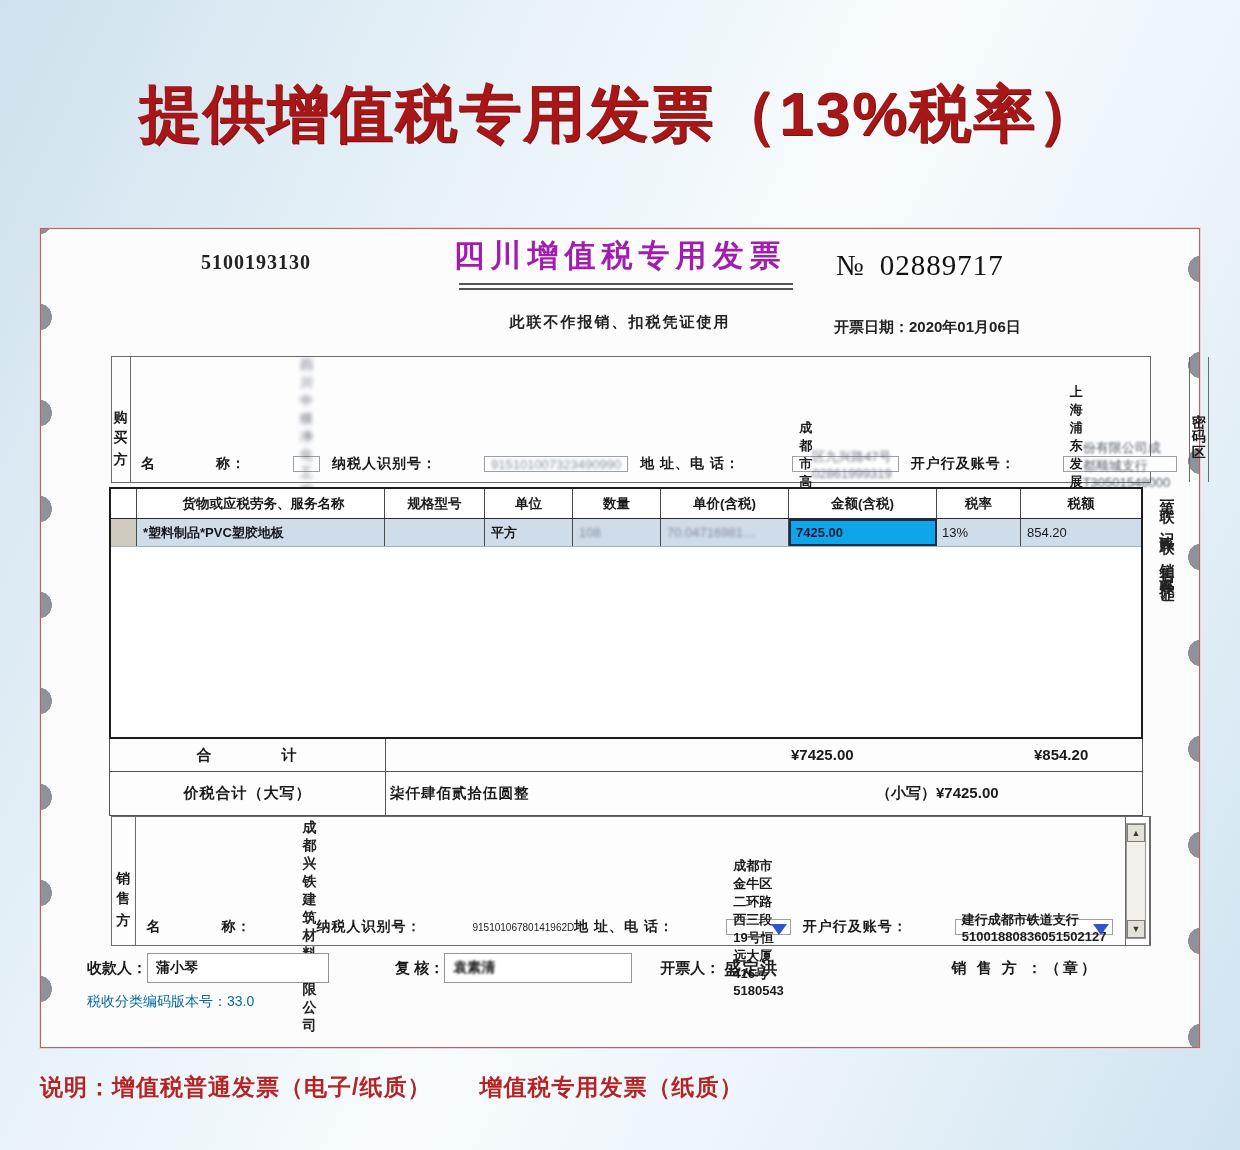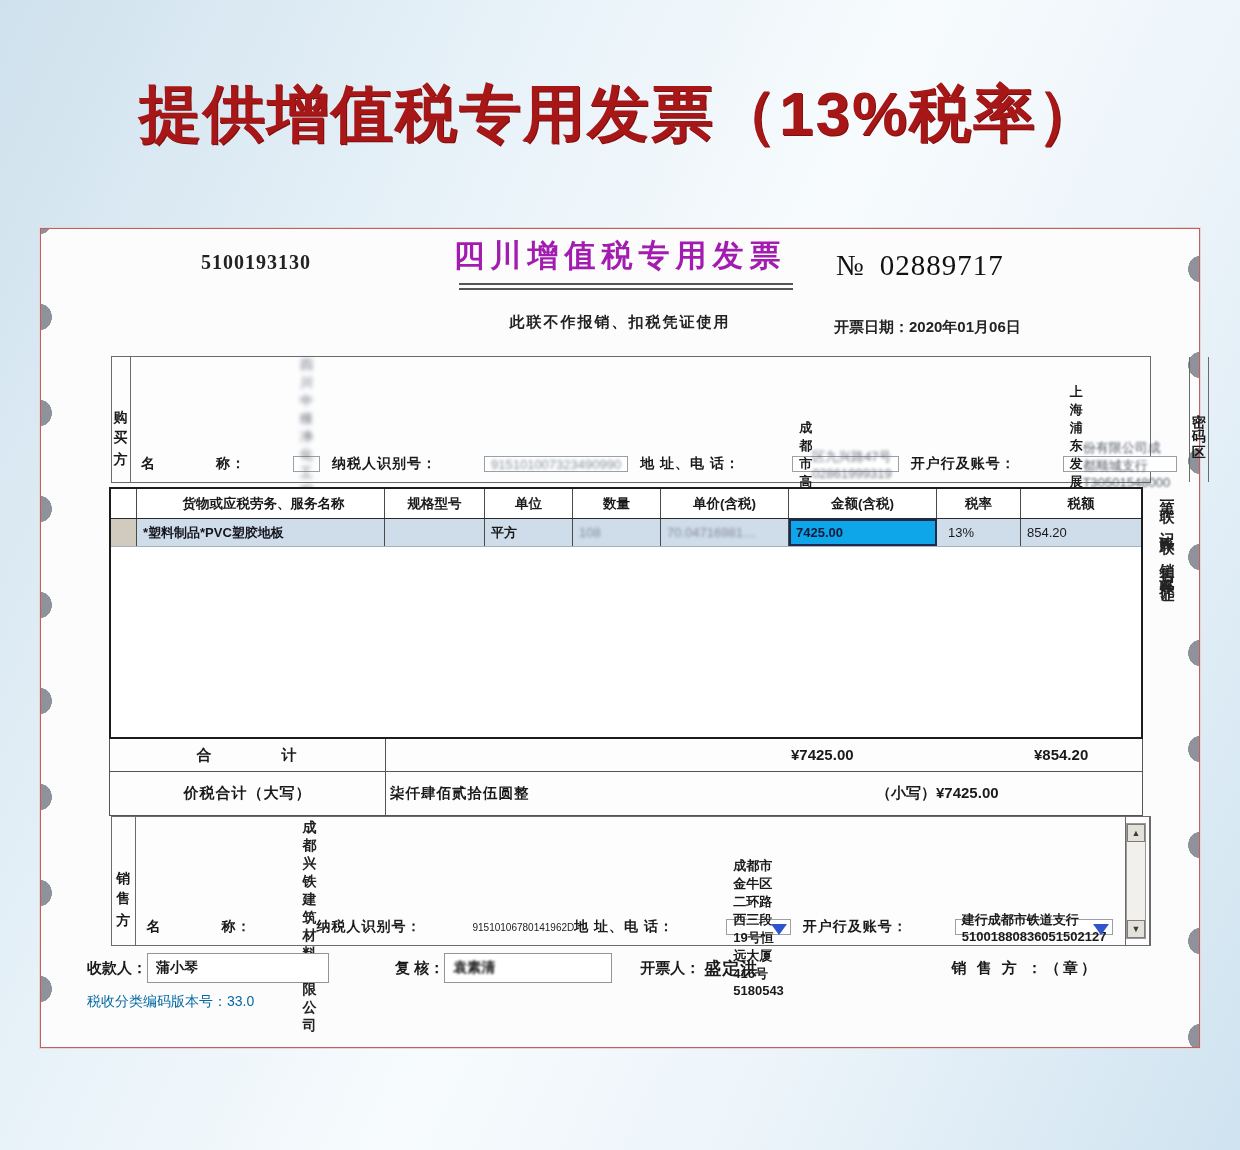--- a/index.html
+++ b/index.html
@@ -73,41 +73,41 @@
   .gcell{ border-right:1px solid #4a4a4a; display:flex; align-items:center; justify-content:center; overflow:hidden; white-space:nowrap; }
   .gcell:last-child{ border-right:none; }
   .c-sel{ flex:0 0 26px; } .c-name{ flex:0 0 248px; justify-content:flex-start; padding-left:6px; }
   .c-spec{ flex:0 0 100px; } .c-unit{ flex:0 0 88px; } .c-qty{ flex:0 0 88px; }
   .c-price{ flex:0 0 128px; } .c-amt{ flex:0 0 148px; } .c-rate{ flex:0 0 84px; } .c-tax{ flex:1; }
   .grow.item .c-sel{ background:#d1cabf; border-right:1px solid #4a4a4a; }
   .grow.item .c-name{ font-weight:bold; color:#15151d; }
   .grow.item .c-unit{ justify-content:flex-start; padding-left:6px; font-weight:bold; }
   .grow.item .c-qty,.grow.item .c-price{ justify-content:flex-start; padding-left:6px; }
   .cell-highlight{ background:#0ea5e9; border:2px solid #1f2b4e; color:#101b3a; font-weight:bold; justify-content:flex-start; padding-left:5px; }
-  .grow.item .c-rate{ justify-content:flex-start; padding-left:11px; }
+  .grow.item .c-rate{ justify-content:flex-start; padding-left:5px; }
   .grow.item .c-tax{ justify-content:flex-start; padding-left:6px; }
   .gfill{ flex:1; background:#fff; }
 
   
   .sumrow{ position:absolute; left:68px; top:510px; width:1034px; height:33px; border-left:1px solid #555; border-right:1px solid #555; border-bottom:1px solid #555; display:flex; background:#fdfdfe; }
   .sum-label{ flex:0 0 276px; border-right:1px solid #555; display:flex; align-items:center; justify-content:center; font-size:15px; font-weight:bold; letter-spacing:2px; }
   .sum-rest{ flex:1; position:relative; font-size:15px; font-weight:bold; }
   .sum-rest span{ position:absolute; top:7px; }
   .amt-1{ left:405px; } .amt-2{ left:648px; }
   .wordsrow{ position:absolute; left:68px; top:543px; width:1034px; height:44px; border-left:1px solid #555; border-right:1px solid #555; border-bottom:1px solid #555; display:flex; background:#fdfdfe; }
   .words-label{ flex:0 0 276px; border-right:1px solid #555; display:flex; align-items:center; justify-content:center; font-size:15px; font-weight:bold; letter-spacing:1px; }
   .words-rest{ flex:1; position:relative; font-size:14.5px; font-weight:bold; }
   .words-cap{ position:absolute; left:4px; top:12px; letter-spacing:1px;text-align:center; }
   .words-fig{ position:absolute; left:490px; top:12px; font-size:15px; }
 
   
   .payrow{ position:absolute; left:46px; top:722px; width:1068px; height:34px; display:flex; align-items:center; font-size:15px; font-weight:bold; }
   .paybox{ height:30px; border:1px solid #8f959d; background:#fff; font-size:14px; display:flex; align-items:center; padding:0 8px; font-weight:bold; }
   .paybox.payee{ width:182px; margin-right:66px; }
-  .paybox.review{ width:168px; margin-right:28px; }
+  .paybox.review{ width:188px; margin-right:28px; }
   .drawer-name{ font-size:17px; margin-left:4px; letter-spacing:1px; }
   .stamp{ margin-left:auto; margin-right:56px; letter-spacing:3px; }
   .version-line{ position:absolute; left:46px; top:764px; font-size:14px; color:#0369a1; }
 
   
   .copy-note{ position:absolute; left:1116px; top:260px; height:560px; writing-mode:vertical-rl; text-orientation:upright; font-size:15px; font-weight:bold; letter-spacing:4px; color:#222; }
 
   
   .slide-note{ position:absolute; left:40px; top:1072px; font-size:23px; font-weight:bold; color:#b42424; letter-spacing:1px; }
 </style>
@@ -266,14 +266,15 @@
         </div>
       <span>开票人：</span>
       <span class="drawer-name">盛定洪</span>
       <span class="stamp">销 售 方 ：（章）</span>
     </div>
     <div class="version-line">税收分类编码版本号：33.0</div>
 
     <div class="copy-note">第一联：记账联　销售方记账凭证</div>
   </div>
 
+  <div class="slide-note">说明：增值税普通发票（电子/纸质）　　增值税专用发票（纸质）</div>
 
 </div>
 
 </body></html>

